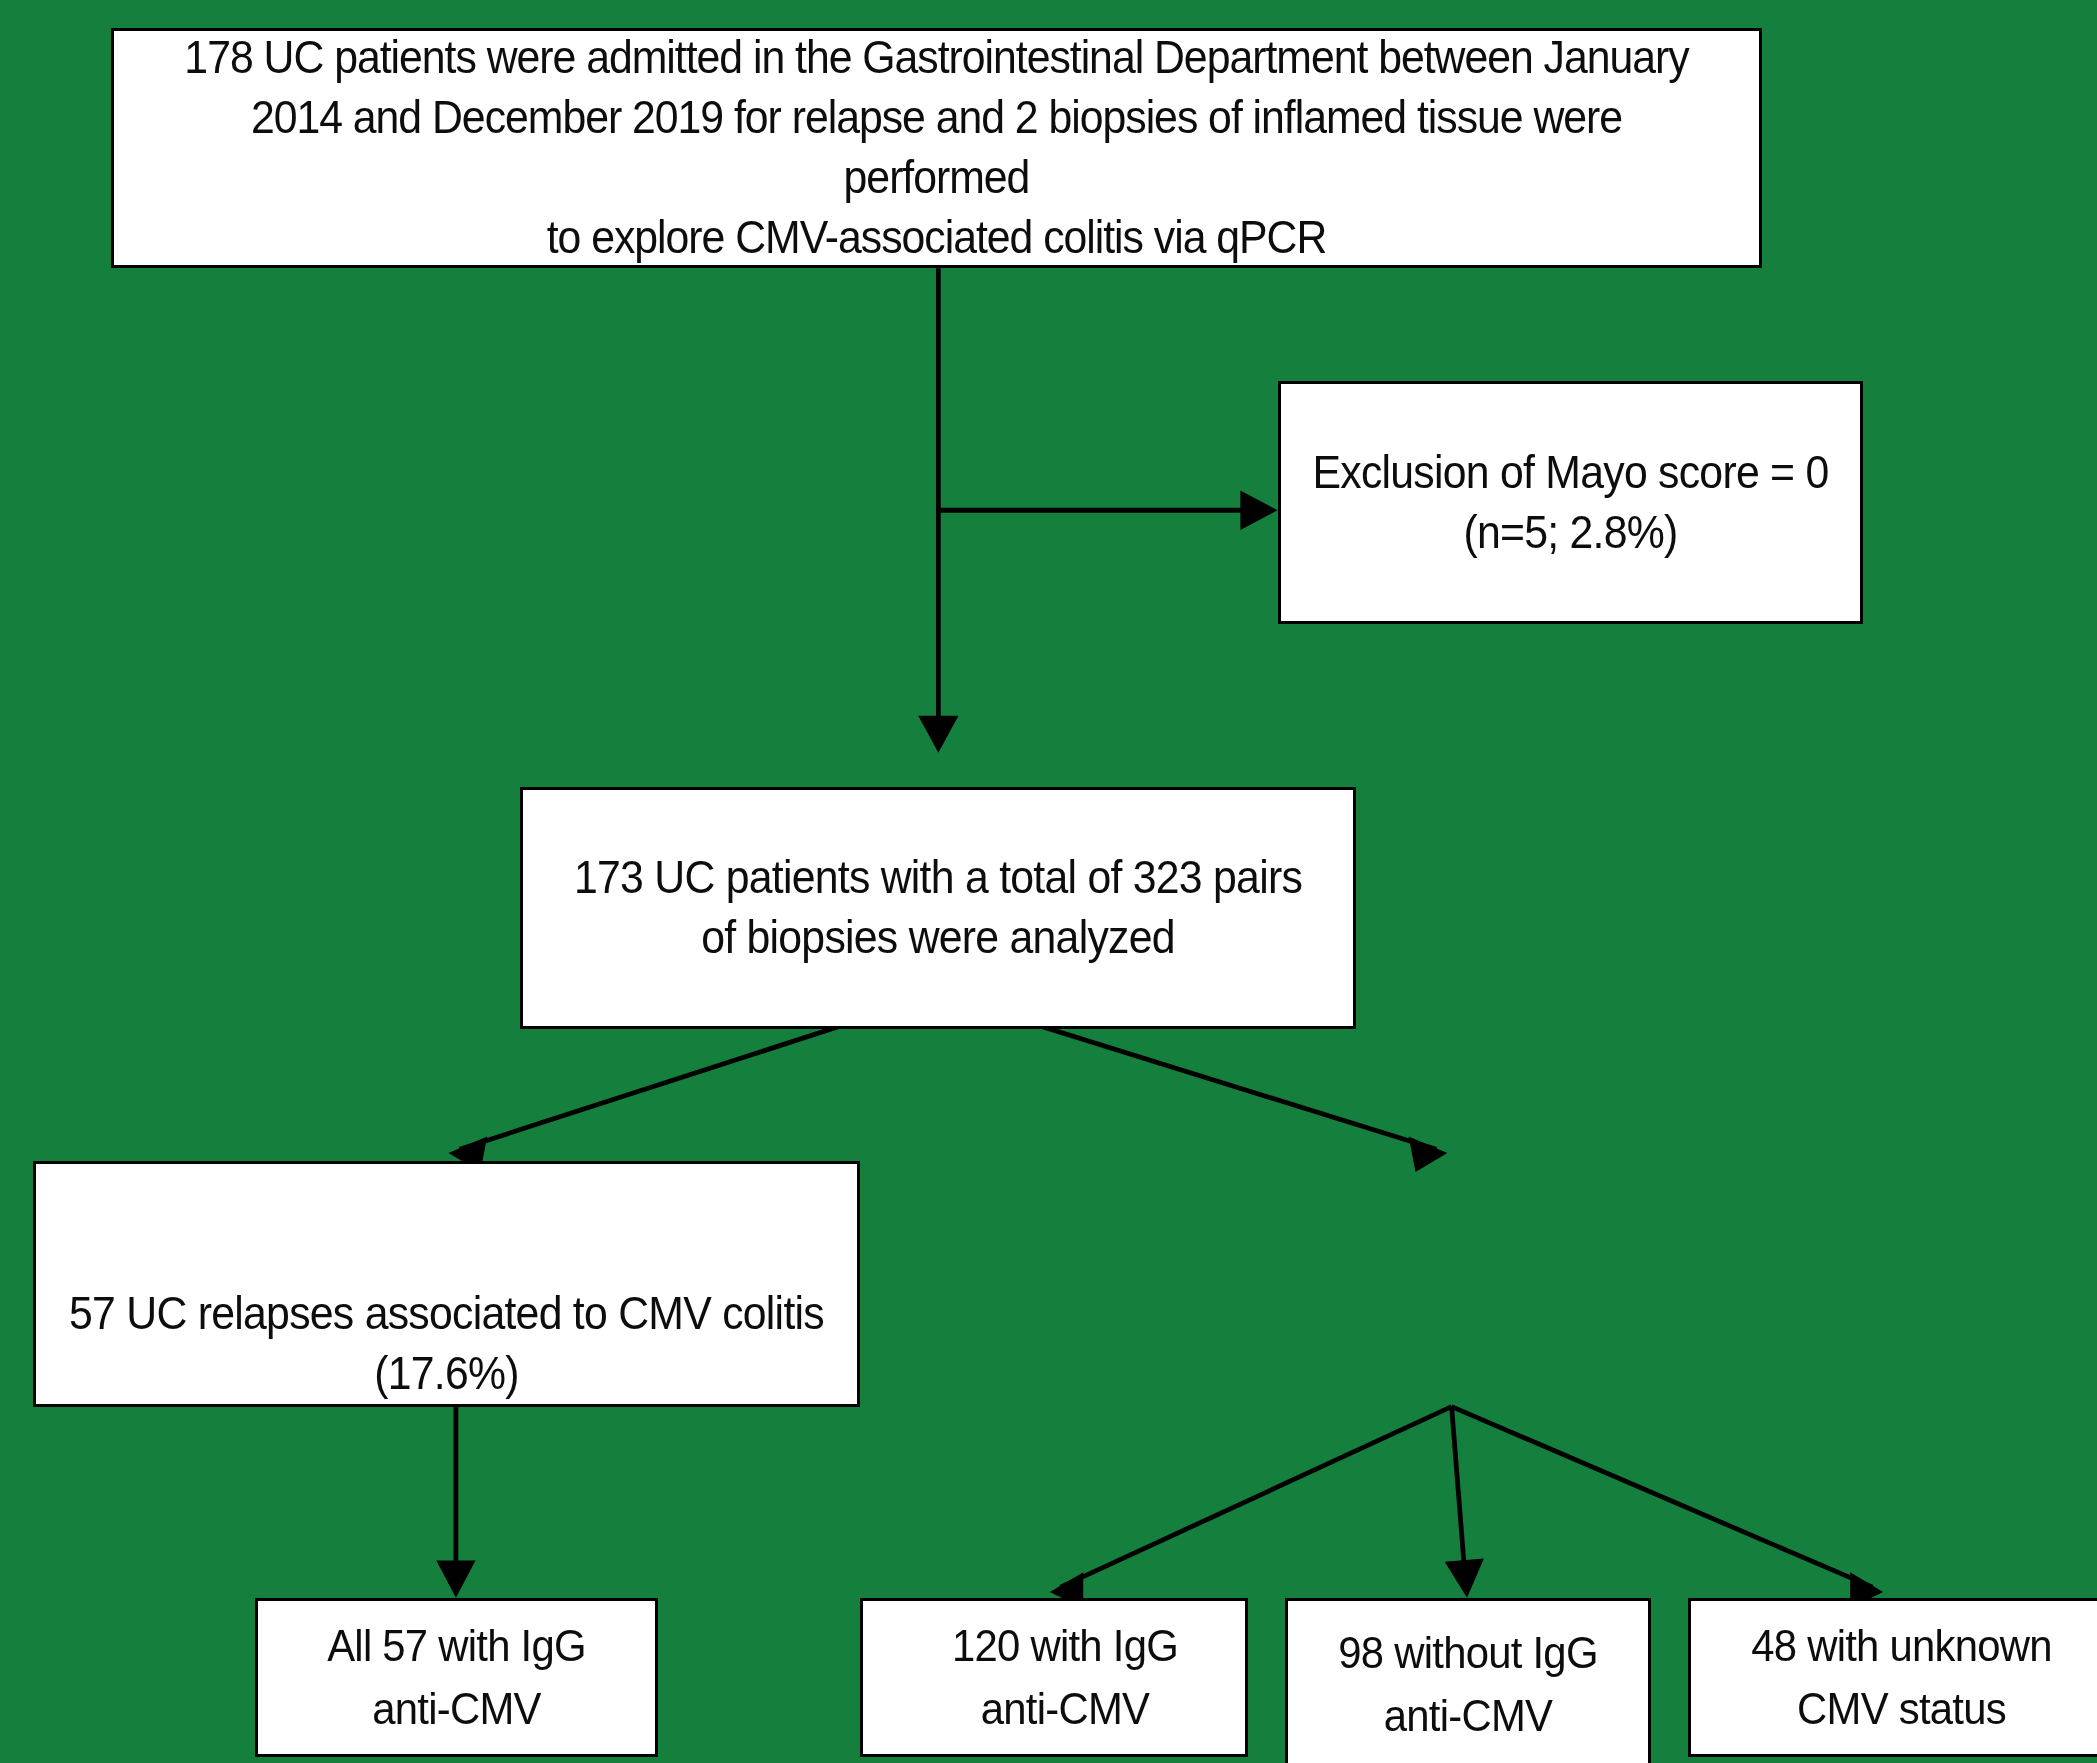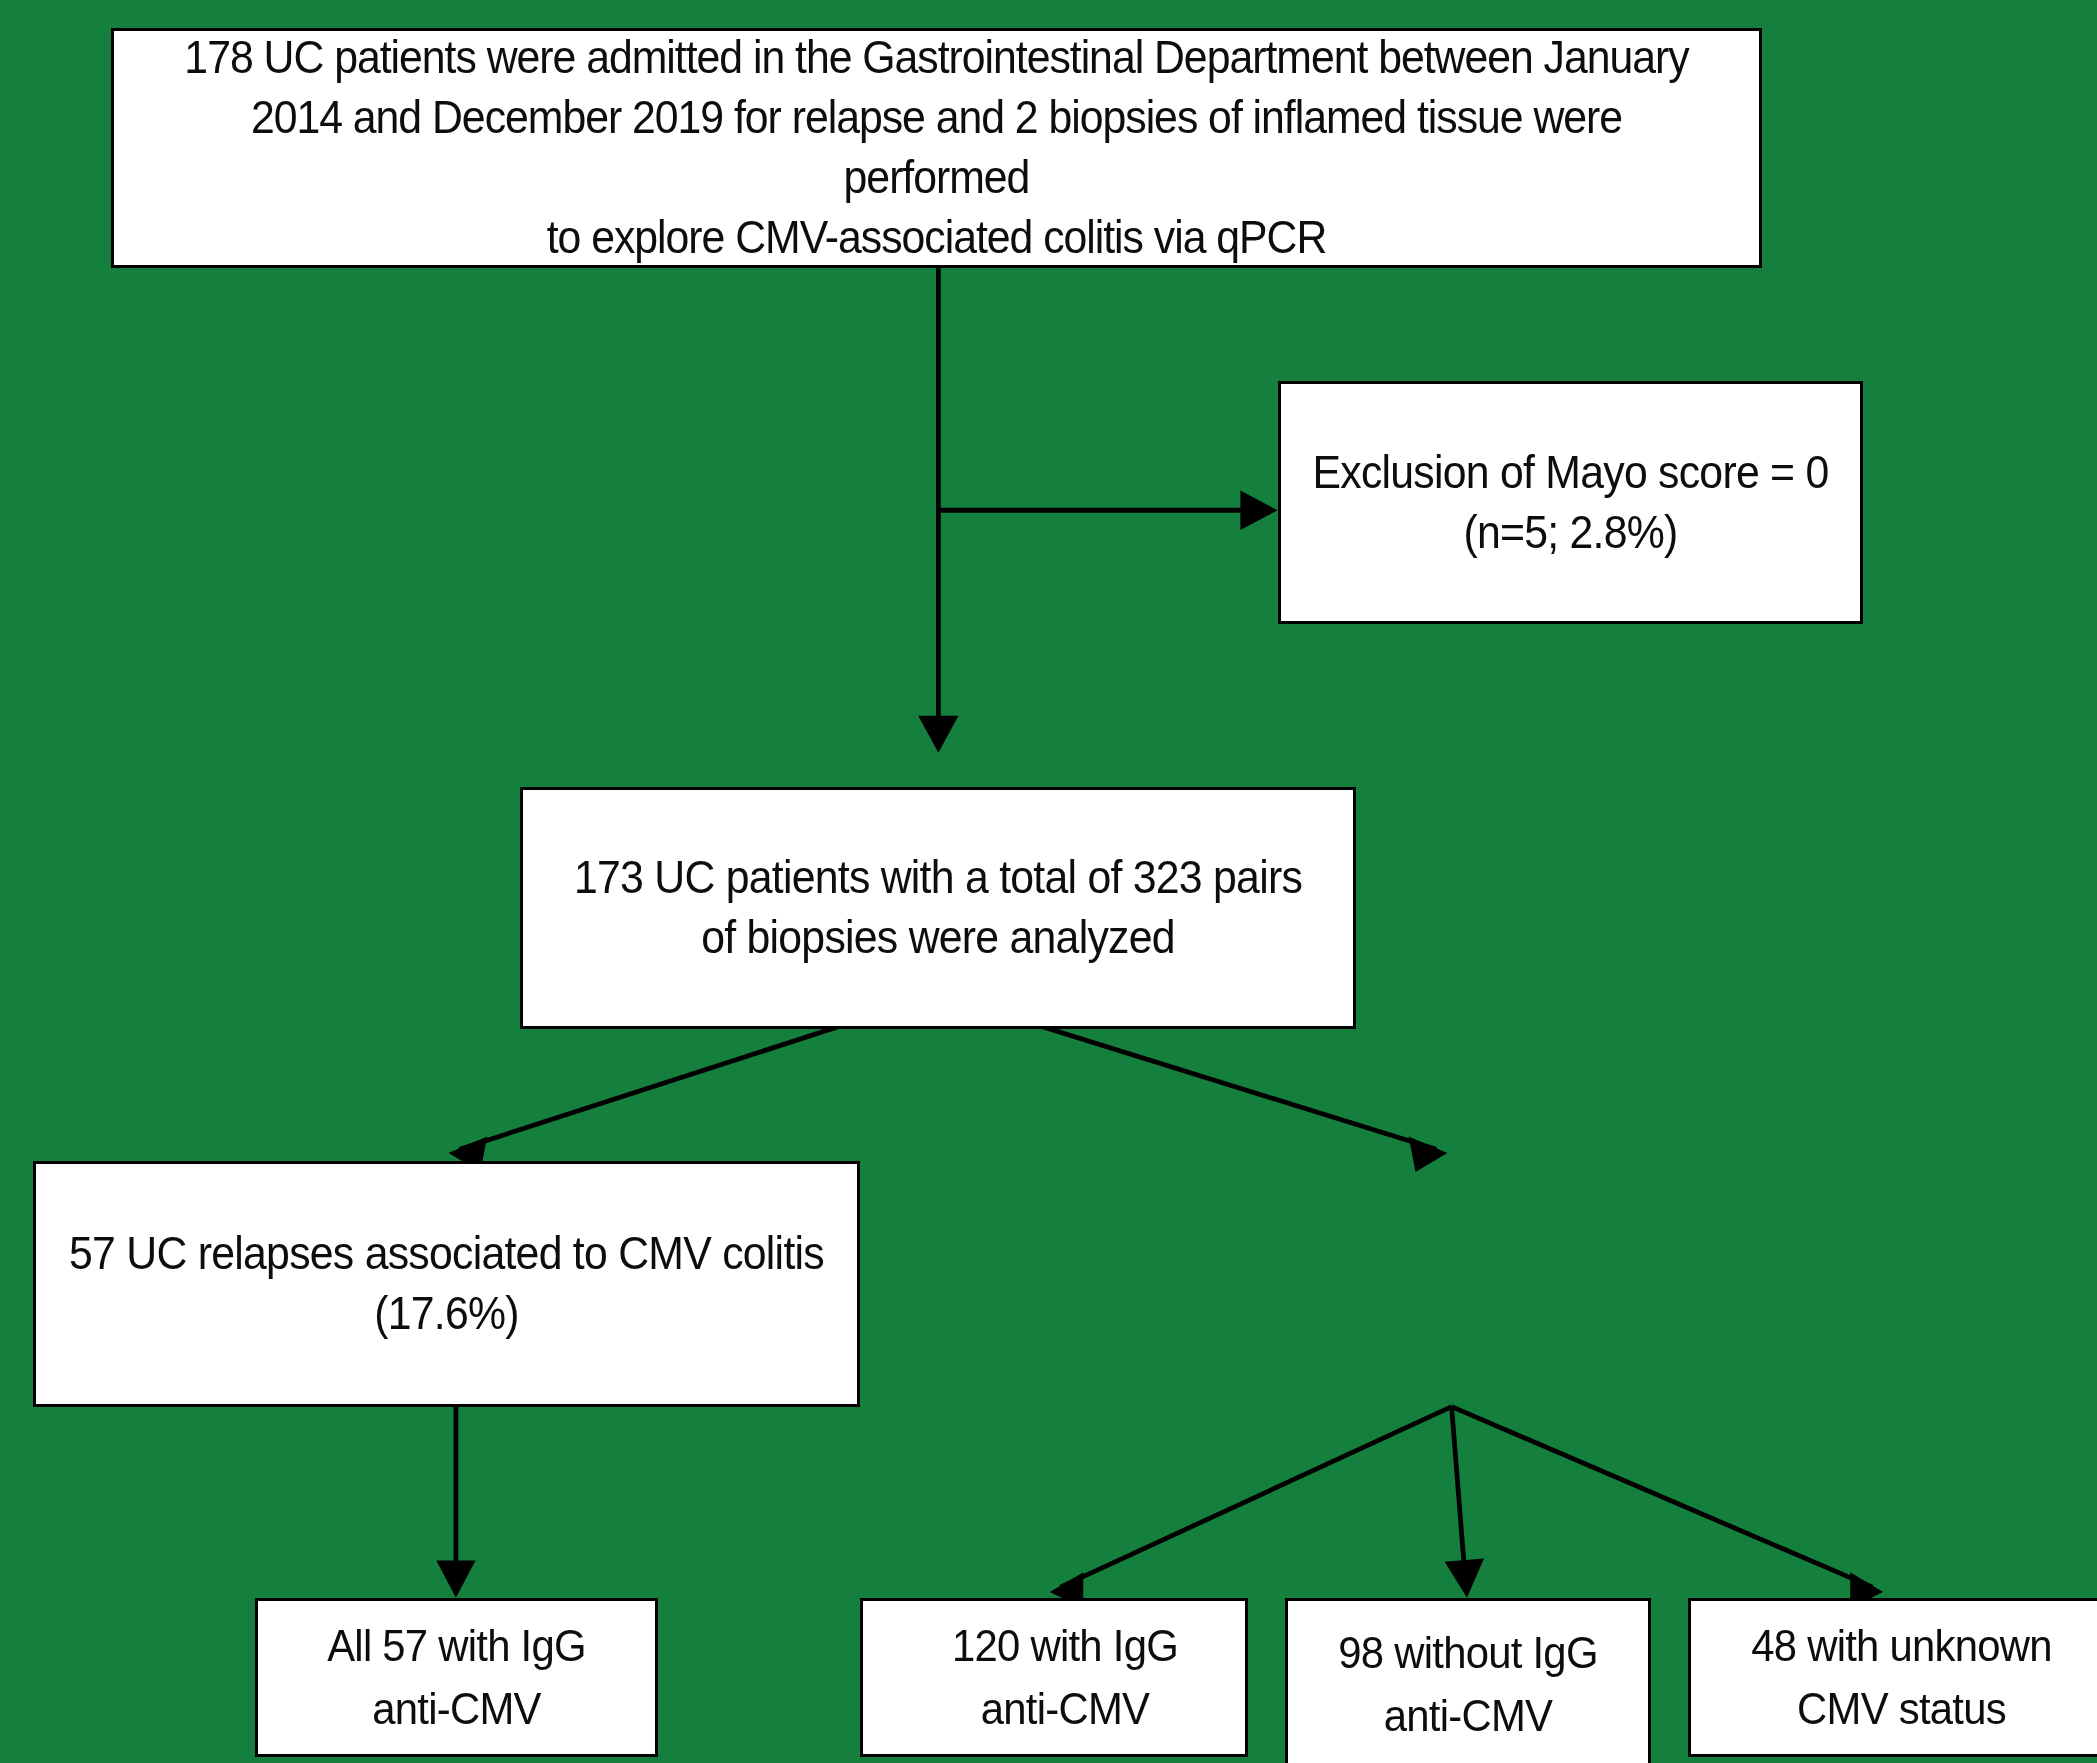--- a/index.html
+++ b/index.html
@@ -58,21 +58,21 @@
     left: 1278px; top: 381px; width: 585px; height: 243px;
   }
   #box-exclusion .node-text { font-size: 46px; }
 
   #box-analyzed {
     left: 520px; top: 787px; width: 836px; height: 242px;
   }
   #box-analyzed .node-text { font-size: 46px; }
 
   #box-cmv-pos {
-    left: 33px; top: 1161px; width: 827px; height: 246px;
+    left: 33px; top: 1161px; width: 827px; height: 246px; align-items: flex-end;
   }
   #box-cmv-pos .node-text { font-size: 46px; }
 
   #box-cmv-neg {
     left: 1019px; top: 1161px; width: 865px; height: 246px;
   }
   #box-cmv-neg .node-text { font-size: 46px; }
 
   #box-igg-all57 {
     left: 255px; top: 1598px; width: 403px; height: 159px;

